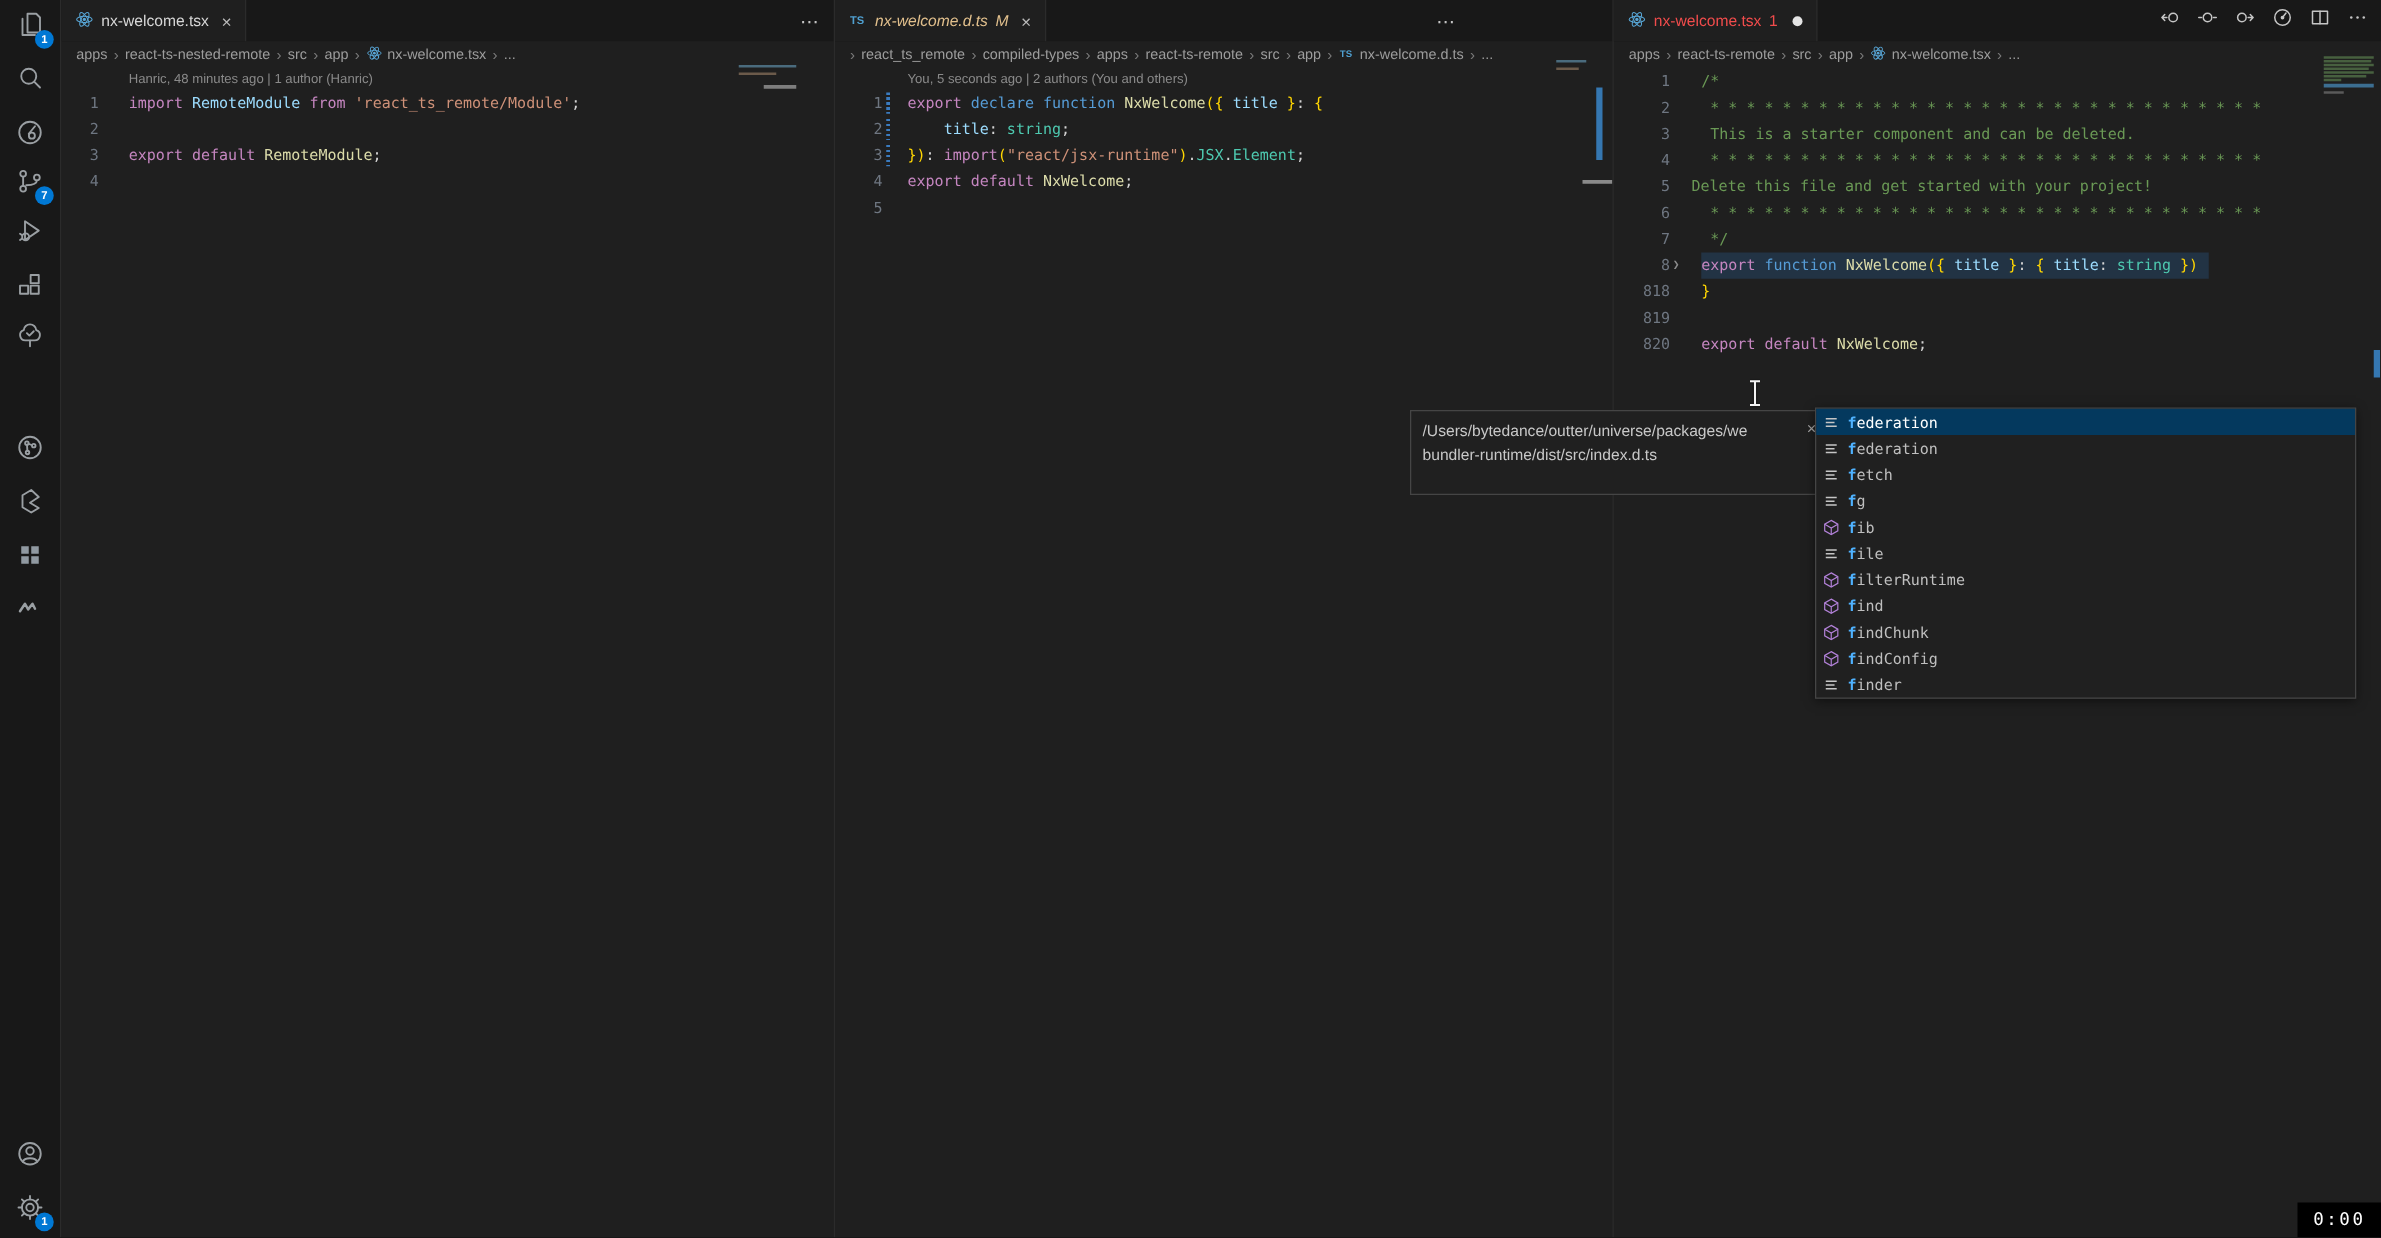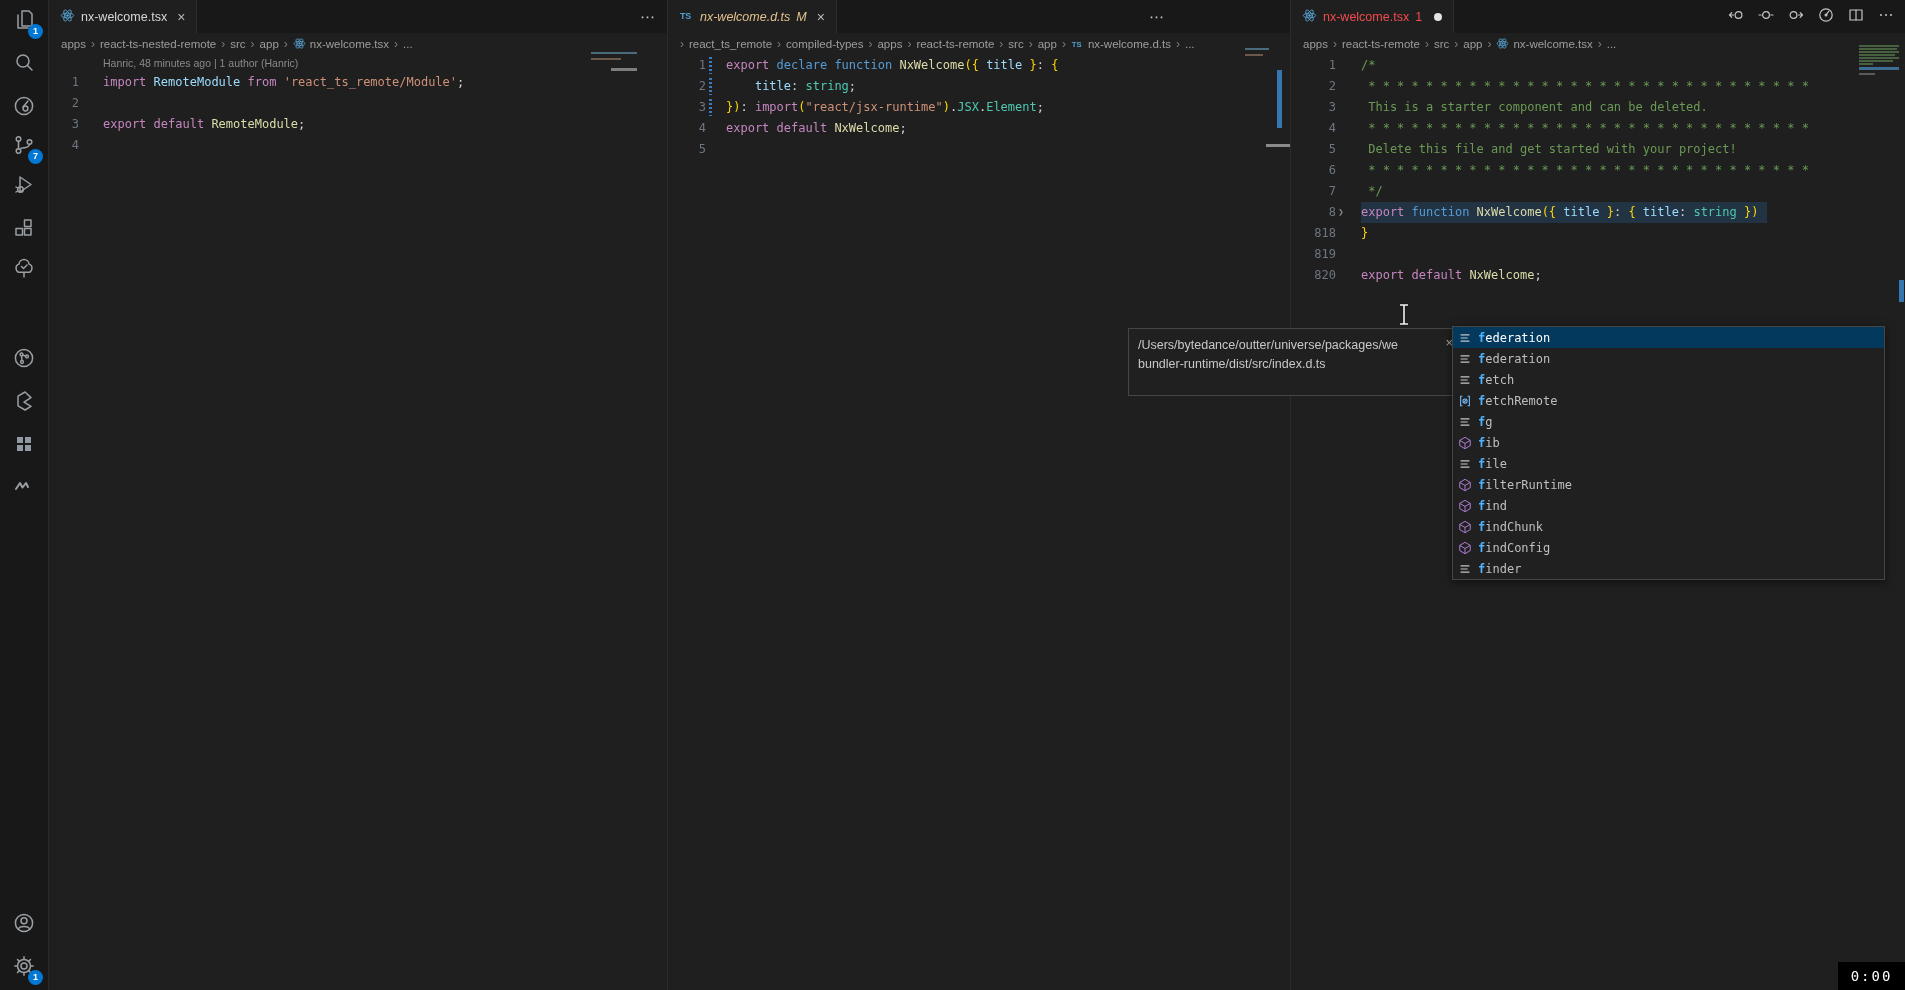--- a/index.html
+++ b/index.html
@@ -267,20 +267,21 @@
                 <text x="1" y="12" font-size="9.5" font-weight="bold" fill="#4f9fcf" font-family="Liberation Sans,sans-serif">TS</text>
               </svg></span>
             <span>nx-welcome.d.ts</span>
           </span>
           <span class="crumb-sep">›</span>
           <span class="crumb">
             <span>...</span>
           </span>
         </div>
         <div class="editor">
+          <div class="codelens" style="padding-left: 58px;">You, 5 seconds ago | 2 authors (You and others)</div>
           <div class="codeline"><div class="gutter" style="width: 38px;">1</div><div class="gmark mod"></div><div class="code" style="margin-left: 10px;"><span class="tok-kw">export </span><span class="tok-kw2">declare </span><span class="tok-kw2">function </span><span class="tok-fn">NxWelcome</span><span class="tok-br">({</span><span class="tok-plain"> </span><span class="tok-var">title</span><span class="tok-plain"> </span><span class="tok-br">}</span><span class="tok-plain">: </span><span class="tok-br">{</span></div></div>
           <div class="codeline"><div class="gutter" style="width: 38px;">2</div><div class="gmark mod"></div><div class="code" style="margin-left: 10px;"><span class="tok-plain">    </span><span class="tok-var">title</span><span class="tok-plain">: </span><span class="tok-type">string</span><span class="tok-plain">;</span></div></div>
           <div class="codeline"><div class="gutter" style="width: 38px;">3</div><div class="gmark mod"></div><div class="code" style="margin-left: 10px;"><span class="tok-br">})</span><span class="tok-plain">: </span><span class="tok-kw">import</span><span class="tok-br">(</span><span class="tok-str">"react/jsx-runtime"</span><span class="tok-br">)</span><span class="tok-plain">.</span><span class="tok-type">JSX</span><span class="tok-plain">.</span><span class="tok-type">Element</span><span class="tok-plain">;</span></div></div>
           <div class="codeline"><div class="gutter" style="width: 38px;">4</div><div class="gmark"></div><div class="code" style="margin-left: 10px;"><span class="tok-kw">export </span><span class="tok-kw">default </span><span class="tok-fn">NxWelcome</span><span class="tok-plain">;</span></div></div>
           <div class="codeline"><div class="gutter" style="width: 38px;">5</div><div class="gmark"></div><div class="code" style="margin-left: 10px;"></div></div>
         </div>
         <div class="deco" style="left: 577px; top: 48px; width: 24px; height: 2px; background: rgb(74, 107, 125);"></div>
         <div class="deco" style="left: 577px; top: 54px; width: 18px; height: 2px; background: rgb(107, 90, 74);"></div>
         <div class="deco" style="left: 609px; top: 70px; width: 5px; height: 58px; background: rgb(53, 119, 177);"></div>
         <div class="deco" style="left: 598px; top: 144px; width: 24px; height: 3px; background: rgb(138, 138, 138);"></div>
@@ -356,21 +357,21 @@
           <span class="crumb-sep">›</span>
           <span class="crumb">
             <span>...</span>
           </span>
         </div>
         <div class="editor">
           <div class="codeline"><div class="gutter" style="width: 45px;">1</div><div class="gmark"></div><div class="code" style="margin-left: 15px;"><span class="tok-cm">/*</span></div></div>
           <div class="codeline"><div class="gutter" style="width: 45px;">2</div><div class="gmark"></div><div class="code" style="margin-left: 15px;"><span class="tok-cm"> * * * * * * * * * * * * * * * * * * * * * * * * * * * * * * *</span></div></div>
           <div class="codeline"><div class="gutter" style="width: 45px;">3</div><div class="gmark"></div><div class="code" style="margin-left: 15px;"><span class="tok-cm"> This is a starter component and can be deleted.</span></div></div>
           <div class="codeline"><div class="gutter" style="width: 45px;">4</div><div class="gmark"></div><div class="code" style="margin-left: 15px;"><span class="tok-cm"> * * * * * * * * * * * * * * * * * * * * * * * * * * * * * * *</span></div></div>
-          <div class="codeline"><div class="gutter" style="width: 45px;">5</div><div class="gmark"></div><div class="code" style="margin-left: 15px;"><span class="tok-cm"> Delete this file and get started with your project!</span></div></div>
+          <div class="codeline"><div class="gutter" style="width: 45px;">5</div><div class="gmark"></div><div class="code" style=""><span class="tok-cm"> Delete this file and get started with your project!</span></div></div>
           <div class="codeline"><div class="gutter" style="width: 45px;">6</div><div class="gmark"></div><div class="code" style="margin-left: 15px;"><span class="tok-cm"> * * * * * * * * * * * * * * * * * * * * * * * * * * * * * * *</span></div></div>
           <div class="codeline"><div class="gutter" style="width: 45px;">7</div><div class="gmark"></div><div class="code" style="margin-left: 15px;"><span class="tok-cm"> */</span></div></div>
           <div class="codeline"><div class="gutter" style="width: 45px;">8</div><div class="gmark"><span class="fold-chevron">❯</span></div><div class="code hl" style="margin-left: 15px;"><span class="tok-kw">export </span><span class="tok-kw2">function </span><span class="tok-fn">NxWelcome</span><span class="tok-br">({</span><span class="tok-plain"> </span><span class="tok-var">title</span><span class="tok-plain"> </span><span class="tok-br">}</span><span class="tok-plain">: </span><span class="tok-br">{</span><span class="tok-plain"> </span><span class="tok-var">title</span><span class="tok-plain">: </span><span class="tok-type">string</span><span class="tok-plain"> </span><span class="tok-br">})</span></div></div>
           <div class="codeline"><div class="gutter" style="width: 45px;">818</div><div class="gmark"></div><div class="code" style="margin-left: 15px;"><span class="tok-br">}</span></div></div>
           <div class="codeline"><div class="gutter" style="width: 45px;">819</div><div class="gmark"></div><div class="code" style="margin-left: 15px;"></div></div>
           <div class="codeline"><div class="gutter" style="width: 45px;">820</div><div class="gmark"></div><div class="code" style="margin-left: 15px;"><span class="tok-kw">export </span><span class="tok-kw">default </span><span class="tok-fn">NxWelcome</span><span class="tok-plain">;</span></div></div>
         </div>
         <div class="deco" style="left: 568px; top: 45px; width: 40px; height: 2px; background: rgb(71, 96, 63);"></div>
         <div class="deco" style="left: 568px; top: 48px; width: 38px; height: 2px; background: rgb(71, 96, 63);"></div>
         <div class="deco" style="left: 568px; top: 51px; width: 40px; height: 2px; background: rgb(71, 96, 63);"></div>
@@ -393,25 +394,20 @@
   <div id="suggest">
       <div class="sg-row selected"><span class="sg-icon"><svg width="14" height="14" viewBox="0 0 16 16" stroke="#c5c5c5" stroke-width="1.4">
             <path d="M3 4.5h10M3 8h8M3 11.5h10"></path>
           </svg></span><span><span class="sg-match">f</span>ederation</span></div>
       <div class="sg-row"><span class="sg-icon"><svg width="14" height="14" viewBox="0 0 16 16" stroke="#c5c5c5" stroke-width="1.4">
             <path d="M3 4.5h10M3 8h8M3 11.5h10"></path>
           </svg></span><span><span class="sg-match">f</span>ederation</span></div>
       <div class="sg-row"><span class="sg-icon"><svg width="14" height="14" viewBox="0 0 16 16" stroke="#c5c5c5" stroke-width="1.4">
             <path d="M3 4.5h10M3 8h8M3 11.5h10"></path>
           </svg></span><span><span class="sg-match">f</span>etch</span></div>
-      <div class="sg-row"><span class="sg-icon"><svg width="14" height="14" viewBox="0 0 16 16" fill="none" stroke="#75beff" stroke-width="1.2">
-            <path d="M5 2.5H3v11h2M11 2.5h2v11h-2"></path>
-            <circle cx="8" cy="8" r="2.4"></circle>
-            <path d="M6.2 9.8l3.6-3.6"></path>
-          </svg></span><span><span class="sg-match">f</span>etchRemote</span></div>
       <div class="sg-row"><span class="sg-icon"><svg width="14" height="14" viewBox="0 0 16 16" stroke="#c5c5c5" stroke-width="1.4">
             <path d="M3 4.5h10M3 8h8M3 11.5h10"></path>
           </svg></span><span><span class="sg-match">f</span>g</span></div>
       <div class="sg-row"><span class="sg-icon"><svg width="14" height="14" viewBox="0 0 16 16" fill="none" stroke="#b180d7" stroke-width="1.1">
             <path d="M8 1.5 14 5v6l-6 3.5L2 11V5z"></path>
             <path d="M2 5l6 3.5L14 5M8 8.5v6"></path>
           </svg></span><span><span class="sg-match">f</span>ib</span></div>
       <div class="sg-row"><span class="sg-icon"><svg width="14" height="14" viewBox="0 0 16 16" stroke="#c5c5c5" stroke-width="1.4">
             <path d="M3 4.5h10M3 8h8M3 11.5h10"></path>
           </svg></span><span><span class="sg-match">f</span>ile</span></div>

